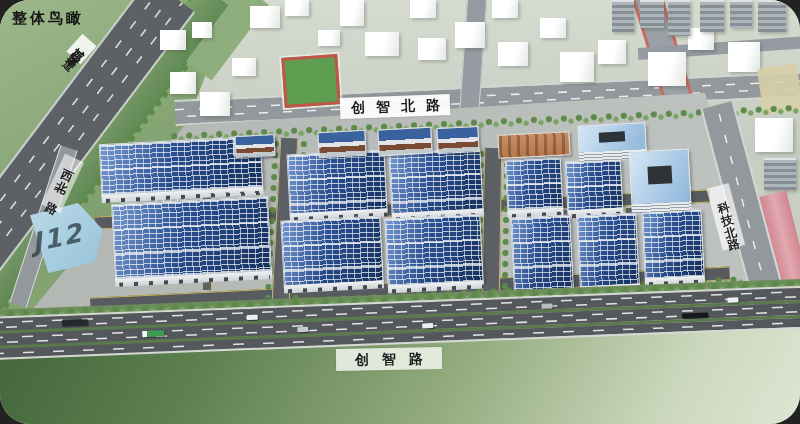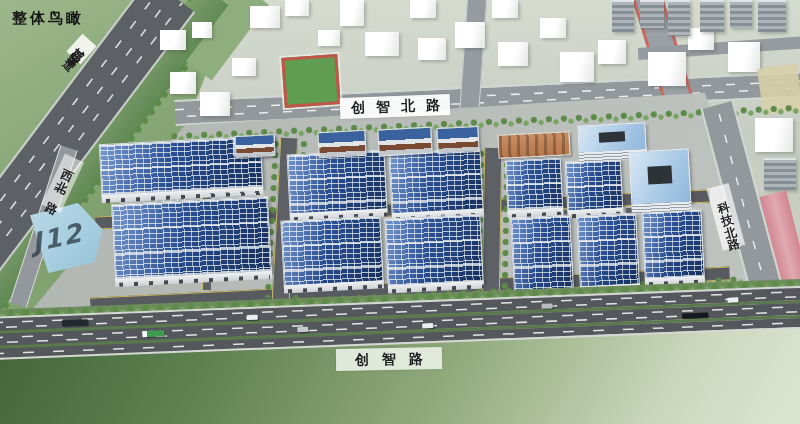--- a/index.html
+++ b/index.html
@@ -1,19 +1,20 @@
 <!DOCTYPE html>
 <html style="--solar-dark: #16305c; --solar-mid: #2c5398; --grass-dark: #3f6238; --canal-green: #6d9160; --tree-green: #5d8a48; --road-asphalt: #5d6165; --road-light: #93989c; --water: #a5cde0; --track-pink: #d2858f; --dorm-orange: #c98f63; --office-roof: #a9c9e6; --label-ink: #1d1d1f;"><head>
 <meta charset="utf-8">
 <style>
   html,body{margin:0;padding:0;background:#222;}
   .stage{
     position:relative;width:800px;height:424px;overflow:hidden;
     font-family:"DejaVu Sans","Liberation Sans",sans-serif;
     background:#c8cfc2;
+    border-radius:30px;
   }
   .abs{position:absolute;}
   
   .ctx-base{left:0;top:0;width:800px;height:160px;
     background:linear-gradient(180deg,#d6dbd0,#c5cbc0);}
   .grass-bottom{left:0;top:282px;width:800px;height:142px;
     background:linear-gradient(118deg,var(--grass-dark) 0%,#5e8150 28%,#93ac7f 58%,#ccd8bd 84%,#dde5d2 100%);}
   .grass-left{left:0;top:0;width:240px;height:320px;
     background:linear-gradient(150deg,#9db88c,#7fa06e 60%,#8fae7d);
     clip-path:polygon(0 0,235px 0,110px 100%,0 100%);}

